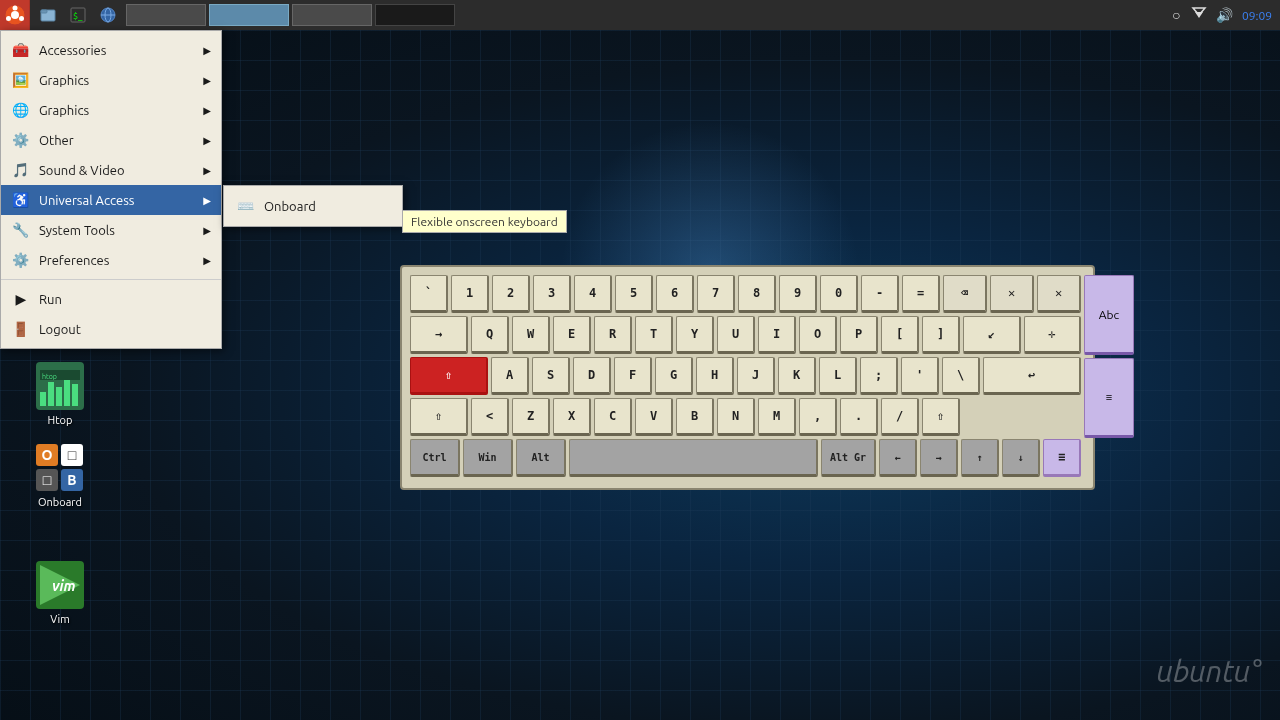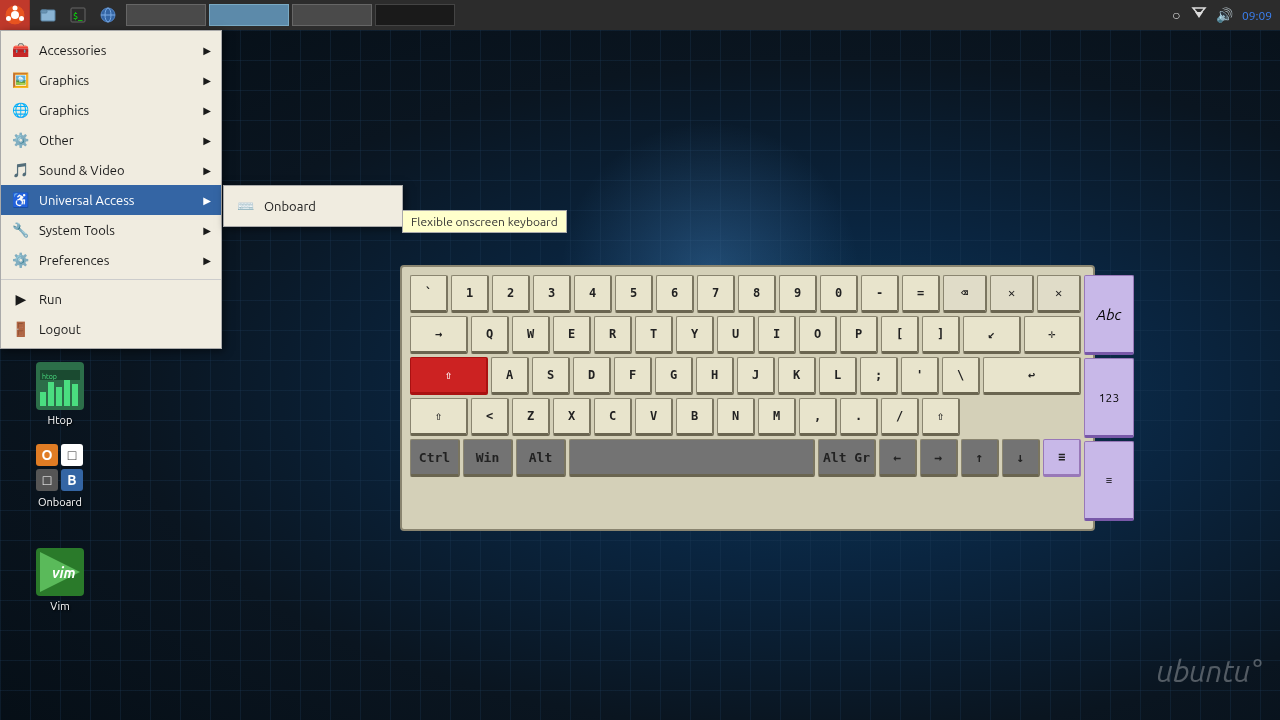--- a/index.html
+++ b/index.html
@@ -218,21 +218,21 @@
       flex-shrink: 0;
       border-radius: 2px;
       padding: 0 4px;
     }
 
     .kb-key.wide { min-width: 58px; }
     .kb-key.wider { min-width: 78px; }
     .kb-key.space { flex: 1; }
     .kb-key.shift-active { background: #cc2222; color: white; border-color: #aa1111; }
     .kb-key.purple { background: #c8b8e8; border-color: #9878b8; }
-    .kb-key.control-row { background: #737373; font-size: 13px; }
+    .kb-key.control-row { background: #a3a3a3; font-size: 10px; }
     .kb-key.special { background: #e0dcc8; }
 
     .kb-right-panel {
       display: flex;
       flex-direction: column;
       gap: 3px;
       margin-left: 3px;
     }
 
     .kb-right-key {
@@ -557,22 +557,21 @@
           <div class="kb-key control-row" style="min-width:55px;">Alt Gr</div>
           <div class="kb-key control-row">←</div>
           <div class="kb-key control-row">→</div>
           <div class="kb-key control-row">↑</div>
           <div class="kb-key control-row">↓</div>
           <div class="kb-key purple">≡</div>
         </div>
       </div>
 
       <div class="kb-right-panel">
-        <div class="kb-right-key" style="height:80px;font-size:15px;font-style:italic;">Abc</div>
-        <div class="kb-right-key" style="height:80px;font-size:12px;">123</div>
+        <div class="kb-right-key" style="height:80px;font-size:12px;">Abc</div>
         <div class="kb-right-key" style="height:80px;">≡</div>
       </div>
     </div>
   </div>
 
   <div class="desktop-icon" style="position:absolute; top:358px; left:20px;">
     <div class="icon-img">
       <svg width="48" height="48" viewBox="0 0 48 48">
         <rect width="48" height="48" rx="4" fill="#2c6e49"></rect>
         <rect x="4" y="30" width="6" height="14" fill="#4ade80"></rect>
@@ -596,21 +595,21 @@
         <rect width="22" height="22" rx="3" fill="#3465a4" x="25" y="25"></rect>
         <text x="11" y="16" text-anchor="middle" font-size="14" font-weight="bold" fill="white">O</text>
         <text x="36" y="16" text-anchor="middle" font-size="14" font-weight="bold" fill="#333">□</text>
         <text x="11" y="41" text-anchor="middle" font-size="14" font-weight="bold" fill="white">□</text>
         <text x="36" y="41" text-anchor="middle" font-size="14" font-weight="bold" fill="white">B</text>
       </svg>
     </div>
     <span class="icon-label">Onboard</span>
   </div>
 
-  <div class="desktop-icon" style="position:absolute; top:544px; left:20px;">
+  <div class="desktop-icon" style="position:absolute; top:557px; left:20px;">
     <div class="icon-img">
       <svg width="48" height="48" viewBox="0 0 48 48">
         <rect width="48" height="48" rx="4" fill="#2a7a2a"></rect>
         <polygon points="4,4 44,24 4,44" fill="#5aba5a"></polygon>
         <text x="16" y="30" font-size="14" font-weight="bold" fill="white" font-style="italic">vim</text>
       </svg>
     </div>
     <span class="icon-label">Vim</span>
   </div>
 

